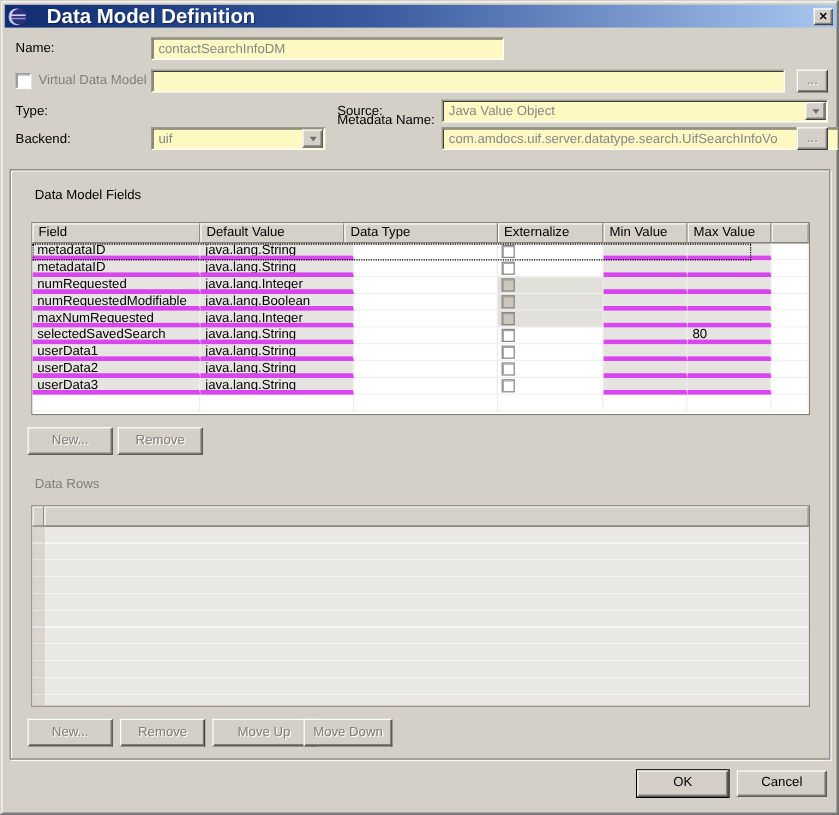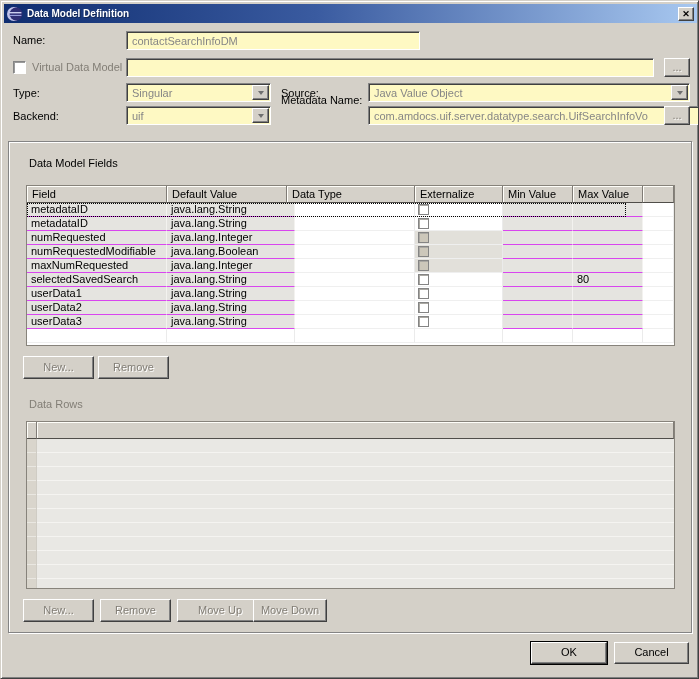--- a/index.html
+++ b/index.html
@@ -7,21 +7,21 @@
   .dlg{
     position:relative;width:699px;height:679px;background:#d4d0c8;overflow:hidden;
     border:1px solid;border-color:#d4d0c8 #404040 #404040 #d4d0c8;
     box-shadow:inset 1px 1px 0 #ffffff, inset -1px -1px 0 #808080;
     font-size:11px;color:#000;
   }
   
   .titlebar{position:absolute;left:3px;top:3px;width:693px;height:19px;
     background:linear-gradient(90deg,#0f2d70 0%,#3a5ba0 45%,#a8c8f0 100%);
     display:flex;align-items:center;padding:0 3px;}
-  .ttext{color:#ffffff;font-weight:bold;font-size:10px;margin-left:4px;flex:1;
+  .ttext{color:#ffffff;font-weight:bold;font-size:17px;margin-left:16px;flex:1;
     text-shadow:1px 1px 0 rgba(0,0,0,.35);}
   .closebtn{width:16px;height:14px;background:#d4d0c8;border:1px solid;
     border-color:#fff #404040 #404040 #fff;box-shadow:inset -1px -1px 0 #808080;
     font-size:9px;font-weight:bold;line-height:12px;text-align:center;color:#000;cursor:default;}
   
   .lbl{position:absolute;font-size:11px;color:#000;white-space:nowrap;}
   .lbl.dis{color:#827e76;}
   
   .field{position:absolute;height:19px;background:#fef9c3;
     border:1px solid;border-color:#848484 #ffffff #ffffff #848484;
@@ -50,21 +50,21 @@
   .ftable{position:absolute;left:17px;top:43px;width:649px;height:161px;background:#ffffff;
     border:1px solid #87837b;overflow:hidden;}
   .fhead{display:flex;height:17px;}
   .hc{height:17px;background:#d5d1c9;border-right:1px solid #807c76;border-bottom:1px solid #504e4a;
     box-shadow:inset 1px 1px 0 #fffef9;padding:2px 0 0 5px;font-size:11px;color:#000;
     white-space:nowrap;overflow:hidden;}
   .w0{width:140px;}.w1{width:128px;}.w2{width:120px;}.w3{width:88px;}
   .w4{width:70px;}.w5{width:70px;}.w6{width:51px;flex:1;}
   .frow{display:flex;height:14px;}
   .cell{height:14px;font-size:11px;line-height:13px;padding-left:4px;white-space:nowrap;overflow:hidden;}
-  .cell.gray{background:#e5e4e0;border-right:1px solid #f3f2ef;border-bottom:1px solid #d946ef;}
+  .cell.gray{background:#e5e4e0;border-right:1px solid #f3f2ef;border-bottom:4px solid #d946ef;}
   .cell.white{background:#ffffff;border-right:1px solid #ebebeb;border-bottom:1px solid #efefef;}
   .c-ext{padding:1px 0 0 3px;}
   .cbx{display:inline-block;width:11px;height:11px;background:#ffffff;border:1px solid #848484;
     box-shadow:inset 1px 1px 0 #aaa8a2;}
   .c-ext.extdis{background:#e2e0da;}
   .c-ext.extdis .cbx{background:#ccc7ba;}
   .focusrect{position:absolute;left:0;top:17px;width:599px;height:14px;
     border:1px dotted #000;pointer-events:none;}
   
   .drtable{position:absolute;left:17px;top:279px;width:649px;height:168px;
@@ -94,24 +94,20 @@
 
   <span class="lbl" style="left:12px;top:33px;">Name:</span>
   <div class="field" style="left:125px;top:30px;width:294px;">contactSearchInfoDM</div>
 
   <div class="cb" style="left:12px;top:60px;"></div>
   <span class="lbl dis" style="left:31px;top:60px;">Virtual Data Model</span>
   <div class="field" style="left:125px;top:57px;width:528px;"></div>
   <div class="btn dis" style="left:663px;top:57px;width:26px;height:19px;line-height:16px;">...</div>
 
   <span class="lbl" style="left:12px;top:86px;">Type:</span>
-  <div class="field combo" style="left:125px;top:82px;width:145px;">
-    <span>Singular</span>
-    <span class="arrowbox"></span>
-  </div>
   <span class="lbl" style="left:280px;top:86px;">Source:</span>
   <div class="field combo" style="left:367px;top:82px;width:322px;">
     <span>Java Value Object</span>
     <span class="arrowbox"></span>
   </div>
 
   <span class="lbl" style="left:12px;top:109px;">Backend:</span>
   <div class="field combo" style="left:125px;top:105px;width:145px;">
     <span>uif</span>
     <span class="arrowbox"></span>

